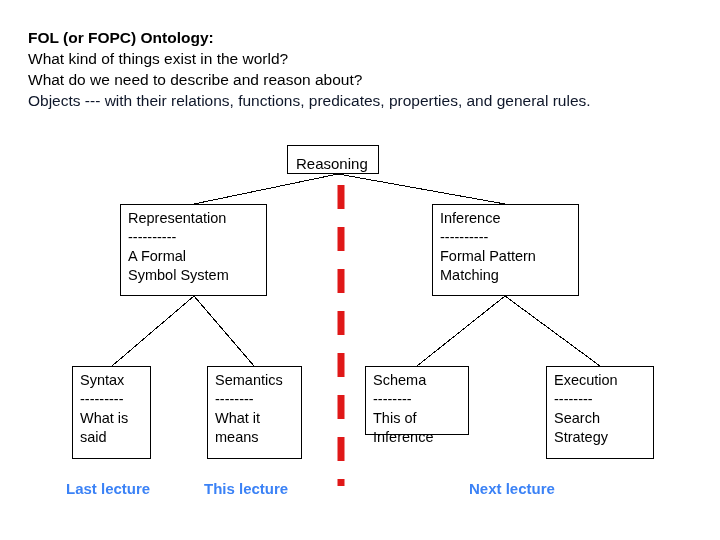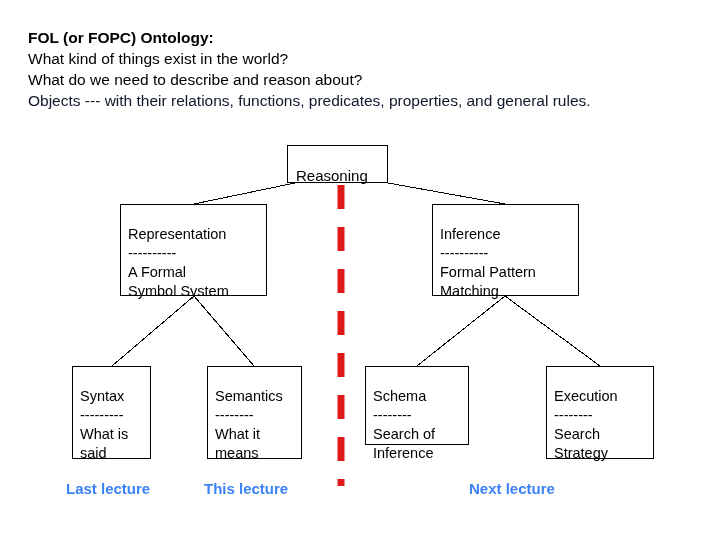--- a/index.html
+++ b/index.html
@@ -41,46 +41,46 @@
   }
 
   
   .node {
     position: absolute;
     box-sizing: border-box;
     border: 1px solid #000000;
     background: #ffffff;
     font-size: 14.5px;
     line-height: 19px;
-    padding: 20px 6px 4px 7px;
+    padding: 4px 6px 4px 7px;
     white-space: nowrap;
   }
   .node .ttl { display: block; }
   .node .sep { display: block; letter-spacing: 0px; }
   .node .bodyline { display: block; }
 
   
   #n-reasoning {
     left: 287px;
     top: 145px;
-    width: 101px;
+    width: 92px;
     height: 29px;
-    padding: 18px 8px;
+    padding: 6px 8px;
     font-size: 15px;
     line-height: 24px;
   }
 
   
   #n-representation { left: 120px; top: 204px; width: 147px; height: 92px; }
   #n-inference      { left: 432px; top: 204px; width: 147px; height: 92px; }
 
   
   #n-syntax    { left: 72px;  top: 366px; width: 79px;  height: 93px; }
   #n-semantics { left: 207px; top: 366px; width: 95px;  height: 93px; }
-  #n-schema    { left: 365px; top: 366px; width: 104px; height: 79px; }
+  #n-schema    { left: 365px; top: 366px; width: 104px; height: 69px; }
   #n-execution { left: 546px; top: 366px; width: 108px; height: 93px; }
 
   
   .caption {
     position: absolute;
     color: #3b82f6;
     font-weight: bold;
     font-size: 15px;
     white-space: nowrap;
   }
@@ -144,21 +144,21 @@
   <div class="node" id="n-semantics">
     <span class="ttl">Semantics</span>
     <span class="sep">--------</span>
     <span class="bodyline">What it</span>
     <span class="bodyline">means</span>
   </div>
 
   <div class="node" id="n-schema">
     <span class="ttl">Schema</span>
     <span class="sep">--------</span>
-    <span class="bodyline">Search of</span>
+    <span class="bodyline">This of</span>
     <span class="bodyline">Inference</span>
   </div>
 
   <div class="node" id="n-execution">
     <span class="ttl">Execution</span>
     <span class="sep">--------</span>
     <span class="bodyline">Search</span>
     <span class="bodyline">Strategy</span>
   </div>
 

